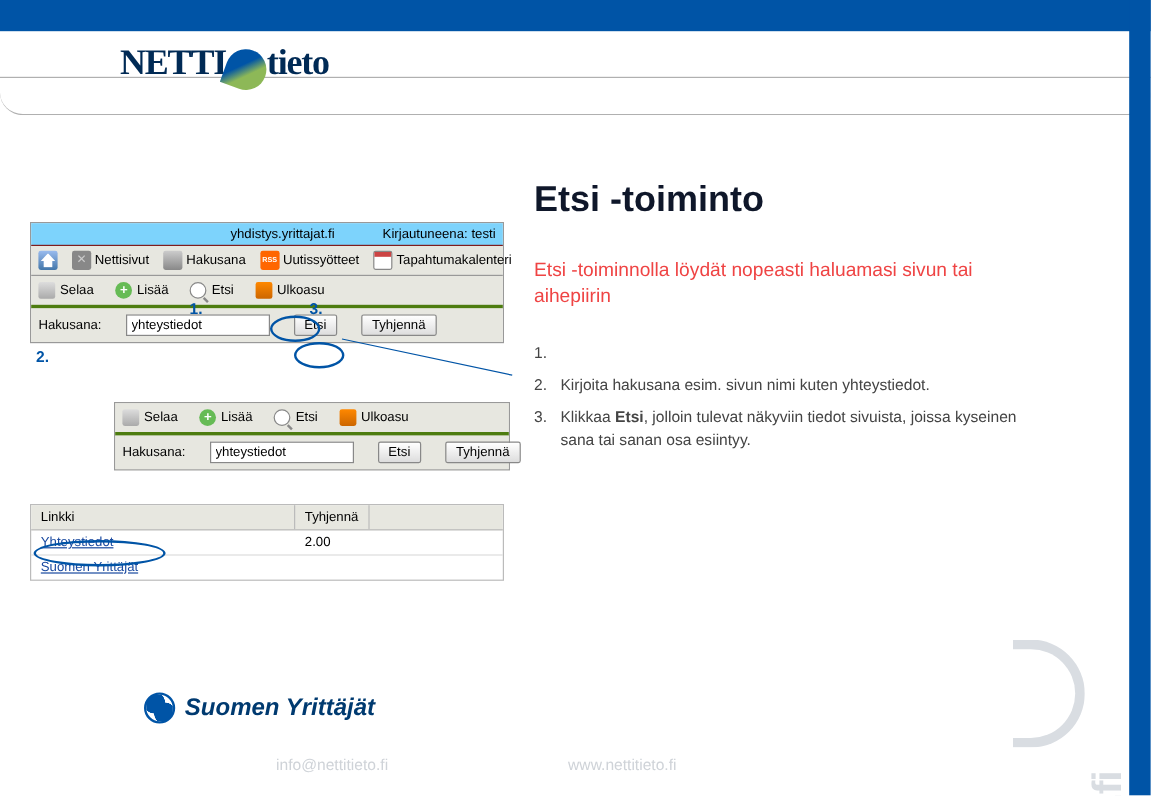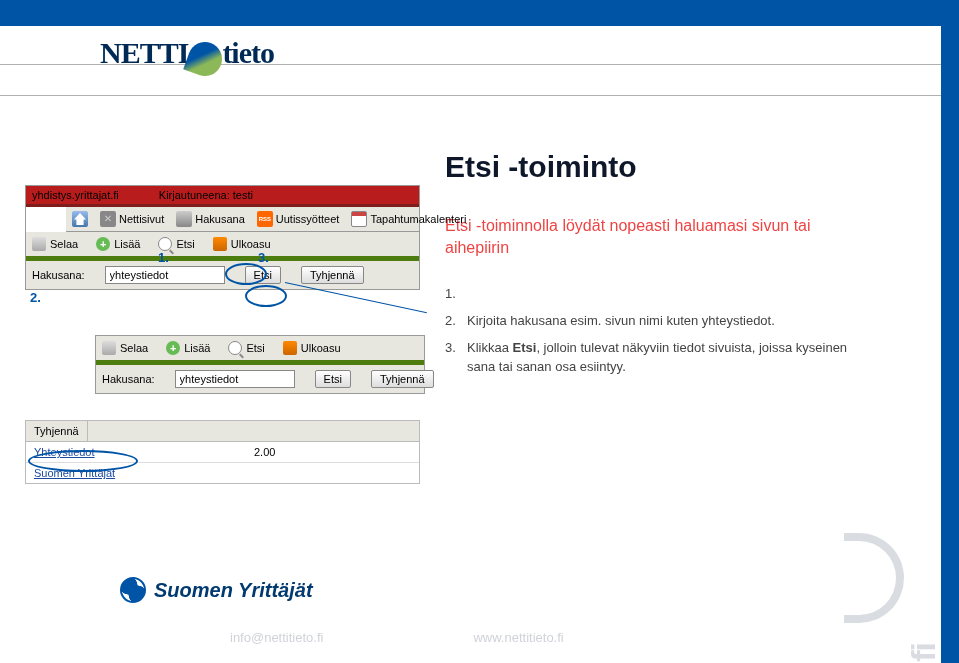--- a/index.html
+++ b/index.html
@@ -17,20 +17,21 @@
     top: 0; left: 0; right: 0;
     height: 26px;
     background: #0054a6;
   }
   
   .logo-row {
     position: absolute;
     top: 26px; left: 0; right: 0;
     height: 70px;
     border-bottom: 1px solid #b0b0b0;
+    border-radius: 19px;
   }
   .logo-row .inner-line {
     position: absolute;
     left: 0; right: 0;
     bottom: 30px;
     height: 1px;
     background: #b0b0b0;
   }
   .logo {
     position: absolute;
@@ -114,53 +115,53 @@
     position: absolute;
     left: 25px;
     top: 185px;
     width: 395px;
     font-size: 11px;
     color: #000;
     background: #fff;
     border: 1px solid #999;
   }
   .shotA .addr {
-    background: #b91c1c;
-    border-bottom: 3px solid #7f1d1d;
+    background: #7dd3fc;
+    border-bottom: 1px solid #7f1d1d;
     padding: 3px 6px;
     font-size: 11px;
     display:flex;
     gap:40px;
+    justify-content:flex-end;
   }
   .shotA .tabs {
     background: #e7e7e0;
     border-bottom: 1px solid #999;
     padding: 4px 6px;
     display: flex;
     gap: 12px;
     align-items: flex-end;
-    margin-left: 40px;
   }
   .tabs .ico { width:16px;height:16px;display:inline-block;vertical-align:middle; }
   .tabs .lbl { vertical-align:middle; }
   .tabs .item { display:flex;align-items:center;gap:3px; }
   .tabs .home { background: linear-gradient(#9be,#47a); border-radius:2px; position:relative; }
   .tabs .home::after{content:"";position:absolute;left:2px;top:2px;right:2px;bottom:2px;background:#fff;clip-path:polygon(50% 0,100% 55%,80% 55%,80% 100%,20% 100%,20% 55%,0 55%)}
   .tools{background:#888;border-radius:2px;position:relative}
   .tools::after{content:"✕";color:#ccc;position:absolute;inset:0;text-align:center;line-height:16px;font-size:10px}
   .news{background:linear-gradient(#ccc,#888);border-radius:2px;color:#fff;font-size:6px;text-align:center;line-height:16px}
   .rss{background:#f60;border-radius:2px;color:#fff;font-size:6px;font-weight:bold;text-align:center;line-height:16px}
   .cal{background:#fff;border:1px solid #888;border-radius:2px;position:relative}
   .cal::before{content:"";position:absolute;left:0;right:0;top:0;height:4px;background:#c44}
   .shotA .subtabs, .shotB .subtabs {
     background: #e7e7e0;
     padding: 5px 6px;
     display: flex;
     gap: 18px;
-    border-bottom: 5px solid #4d7c0f;
+    border-bottom: 3px solid #4d7c0f;
   }
   .sub { display:flex;align-items:center;gap:4px;font-size:11px;}
   .sub .si{width:14px;height:14px;display:inline-block;border-radius:2px;}
   .si.browse{background:linear-gradient(#ddd,#aaa);}
   .si.add{background:#6b5;border-radius:50%;position:relative}
   .si.add::after{content:"+";position:absolute;inset:0;color:#fff;font-weight:bold;text-align:center;line-height:14px;font-size:11px}
   .si.search{background:#fff;border:1px solid #888;border-radius:50%;position:relative}
   .si.search::after{content:"";position:absolute;right:-3px;bottom:-3px;width:5px;height:2px;background:#888;transform:rotate(45deg)}
   .si.layout{background:linear-gradient(#f80,#c60)}
   .shotA .searchrow, .shotB .searchrow{
@@ -390,20 +391,21 @@
   <div class="searchrow">
     <span>Hakusana:</span>
     <input value="yhteystiedot" style="">
     <span class="btn">Etsi</span>
     <span class="btn">Tyhjennä</span>
   </div>
 </div>
 
 <div class="results">
   <div class="hdr">
+    <div class="c1">Linkki</div>
     <div>Tyhjennä</div>
   </div>
   <div class="row">
     <div class="c1">Yhteystiedot</div>
     <div>2.00</div>
   </div>
   <div class="row">
     <div class="c1">Suomen Yrittäjät</div>
     <div></div>
   </div>

